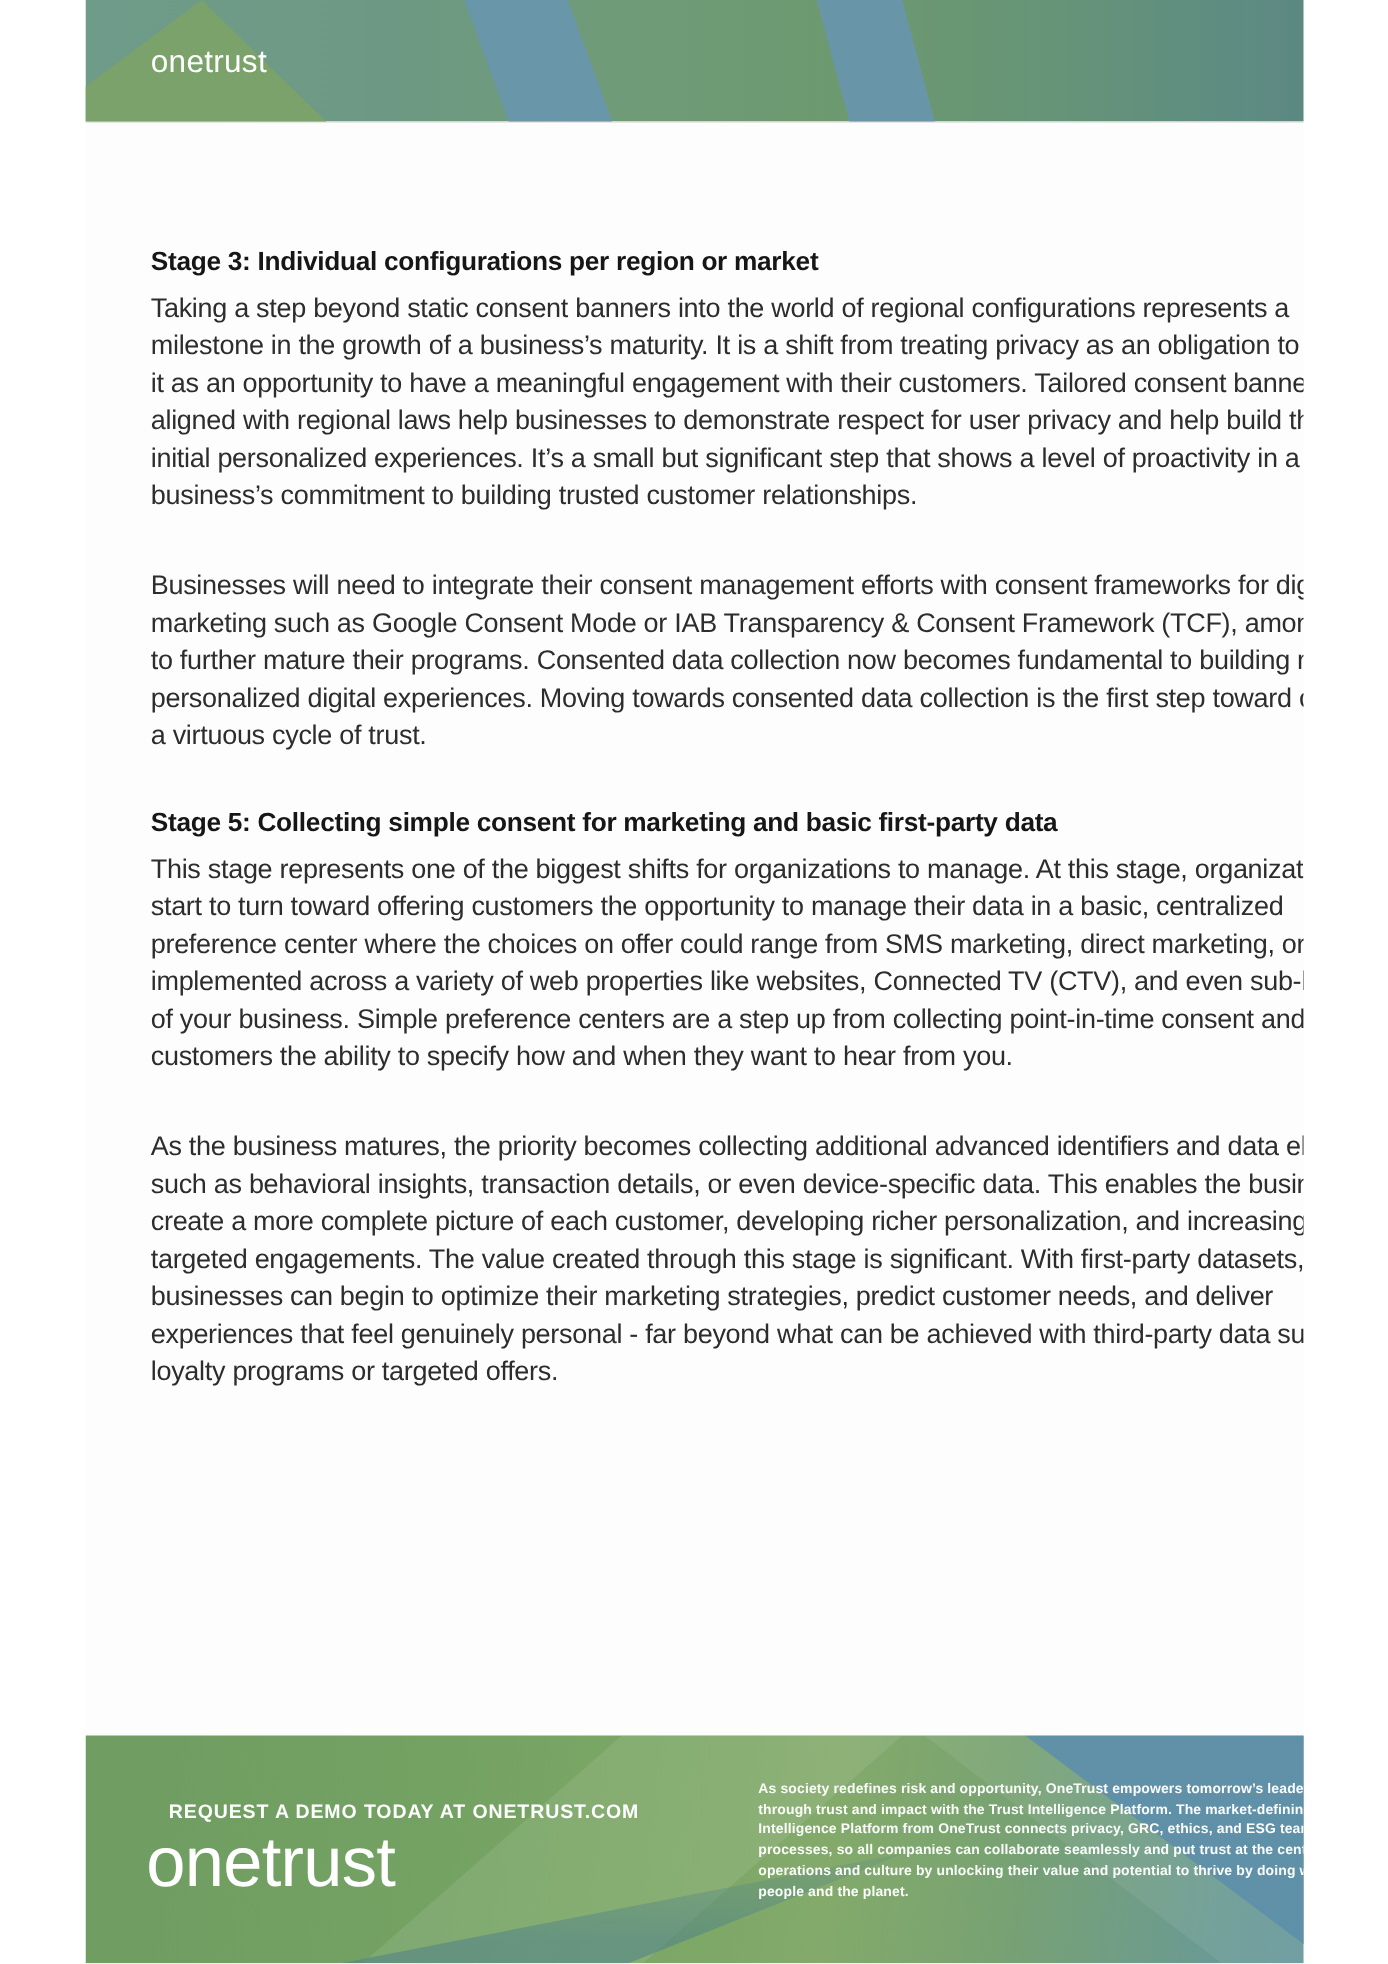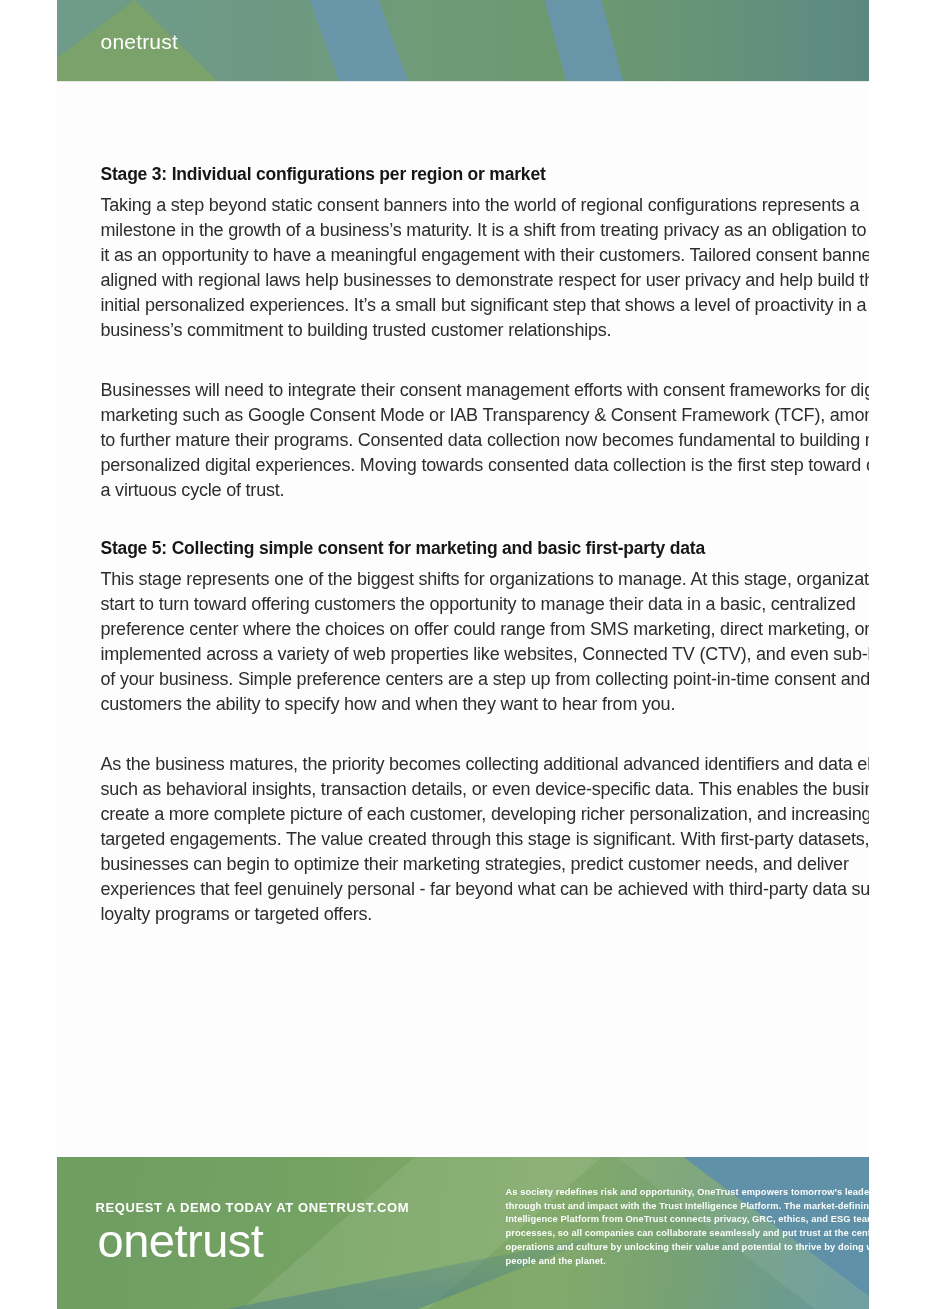--- a/index.html
+++ b/index.html
@@ -101,21 +101,21 @@
   .fshape-blue-right {
     background: linear-gradient(115deg, #6493a5 0%, #5e90a9 100%);
     clip-path: polygon(627px 0, 925px 0, 925px 152px, 830px 152px);
   }
   .fshape-light-sliver {
     background: rgba(255, 255, 255, 0.07);
     clip-path: polygon(560px 0, 627px 0, 830px 152px, 758px 152px);
   }
   .footer-cta {
     position: absolute;
-    left: 39px; top: 43px;
+    left: 56px; top: 43px;
     font-size: 13px;
     font-weight: 700;
     letter-spacing: 0.6px;
     color: #ffffff;
     z-index: 2;
   }
   .footer-logo {
     position: absolute;
     left: 41px; top: 60px;
     font-size: 47px;

